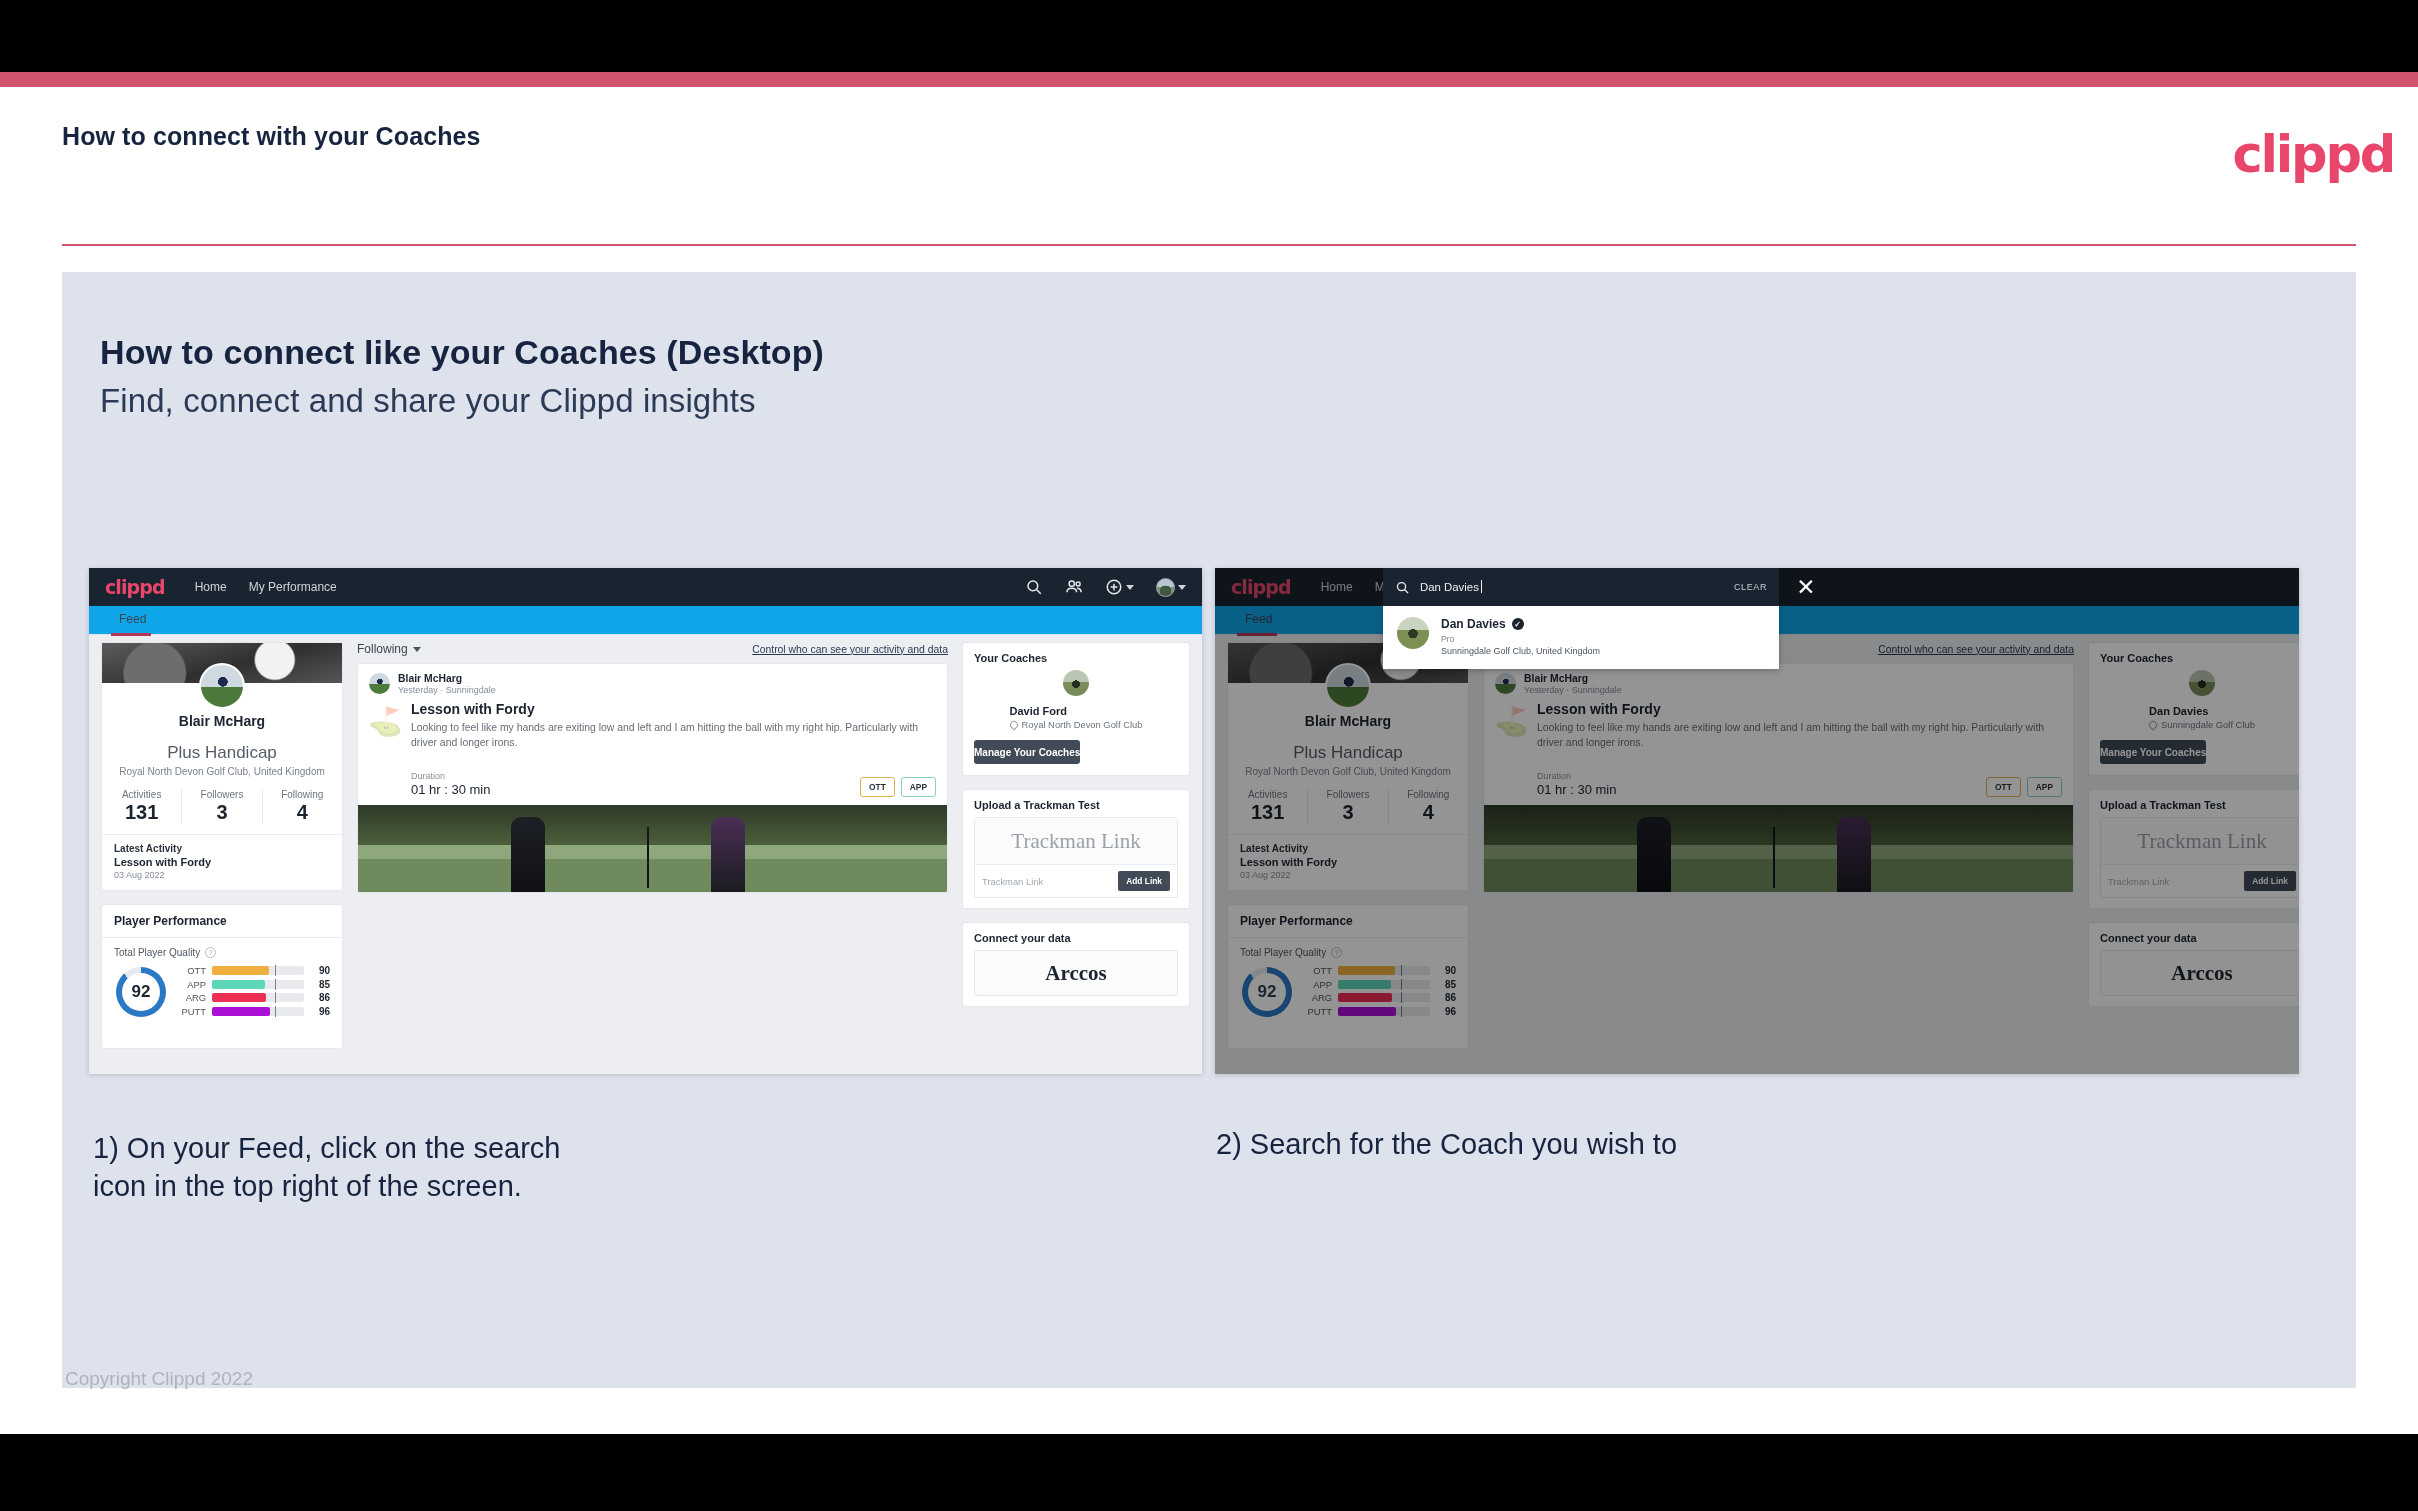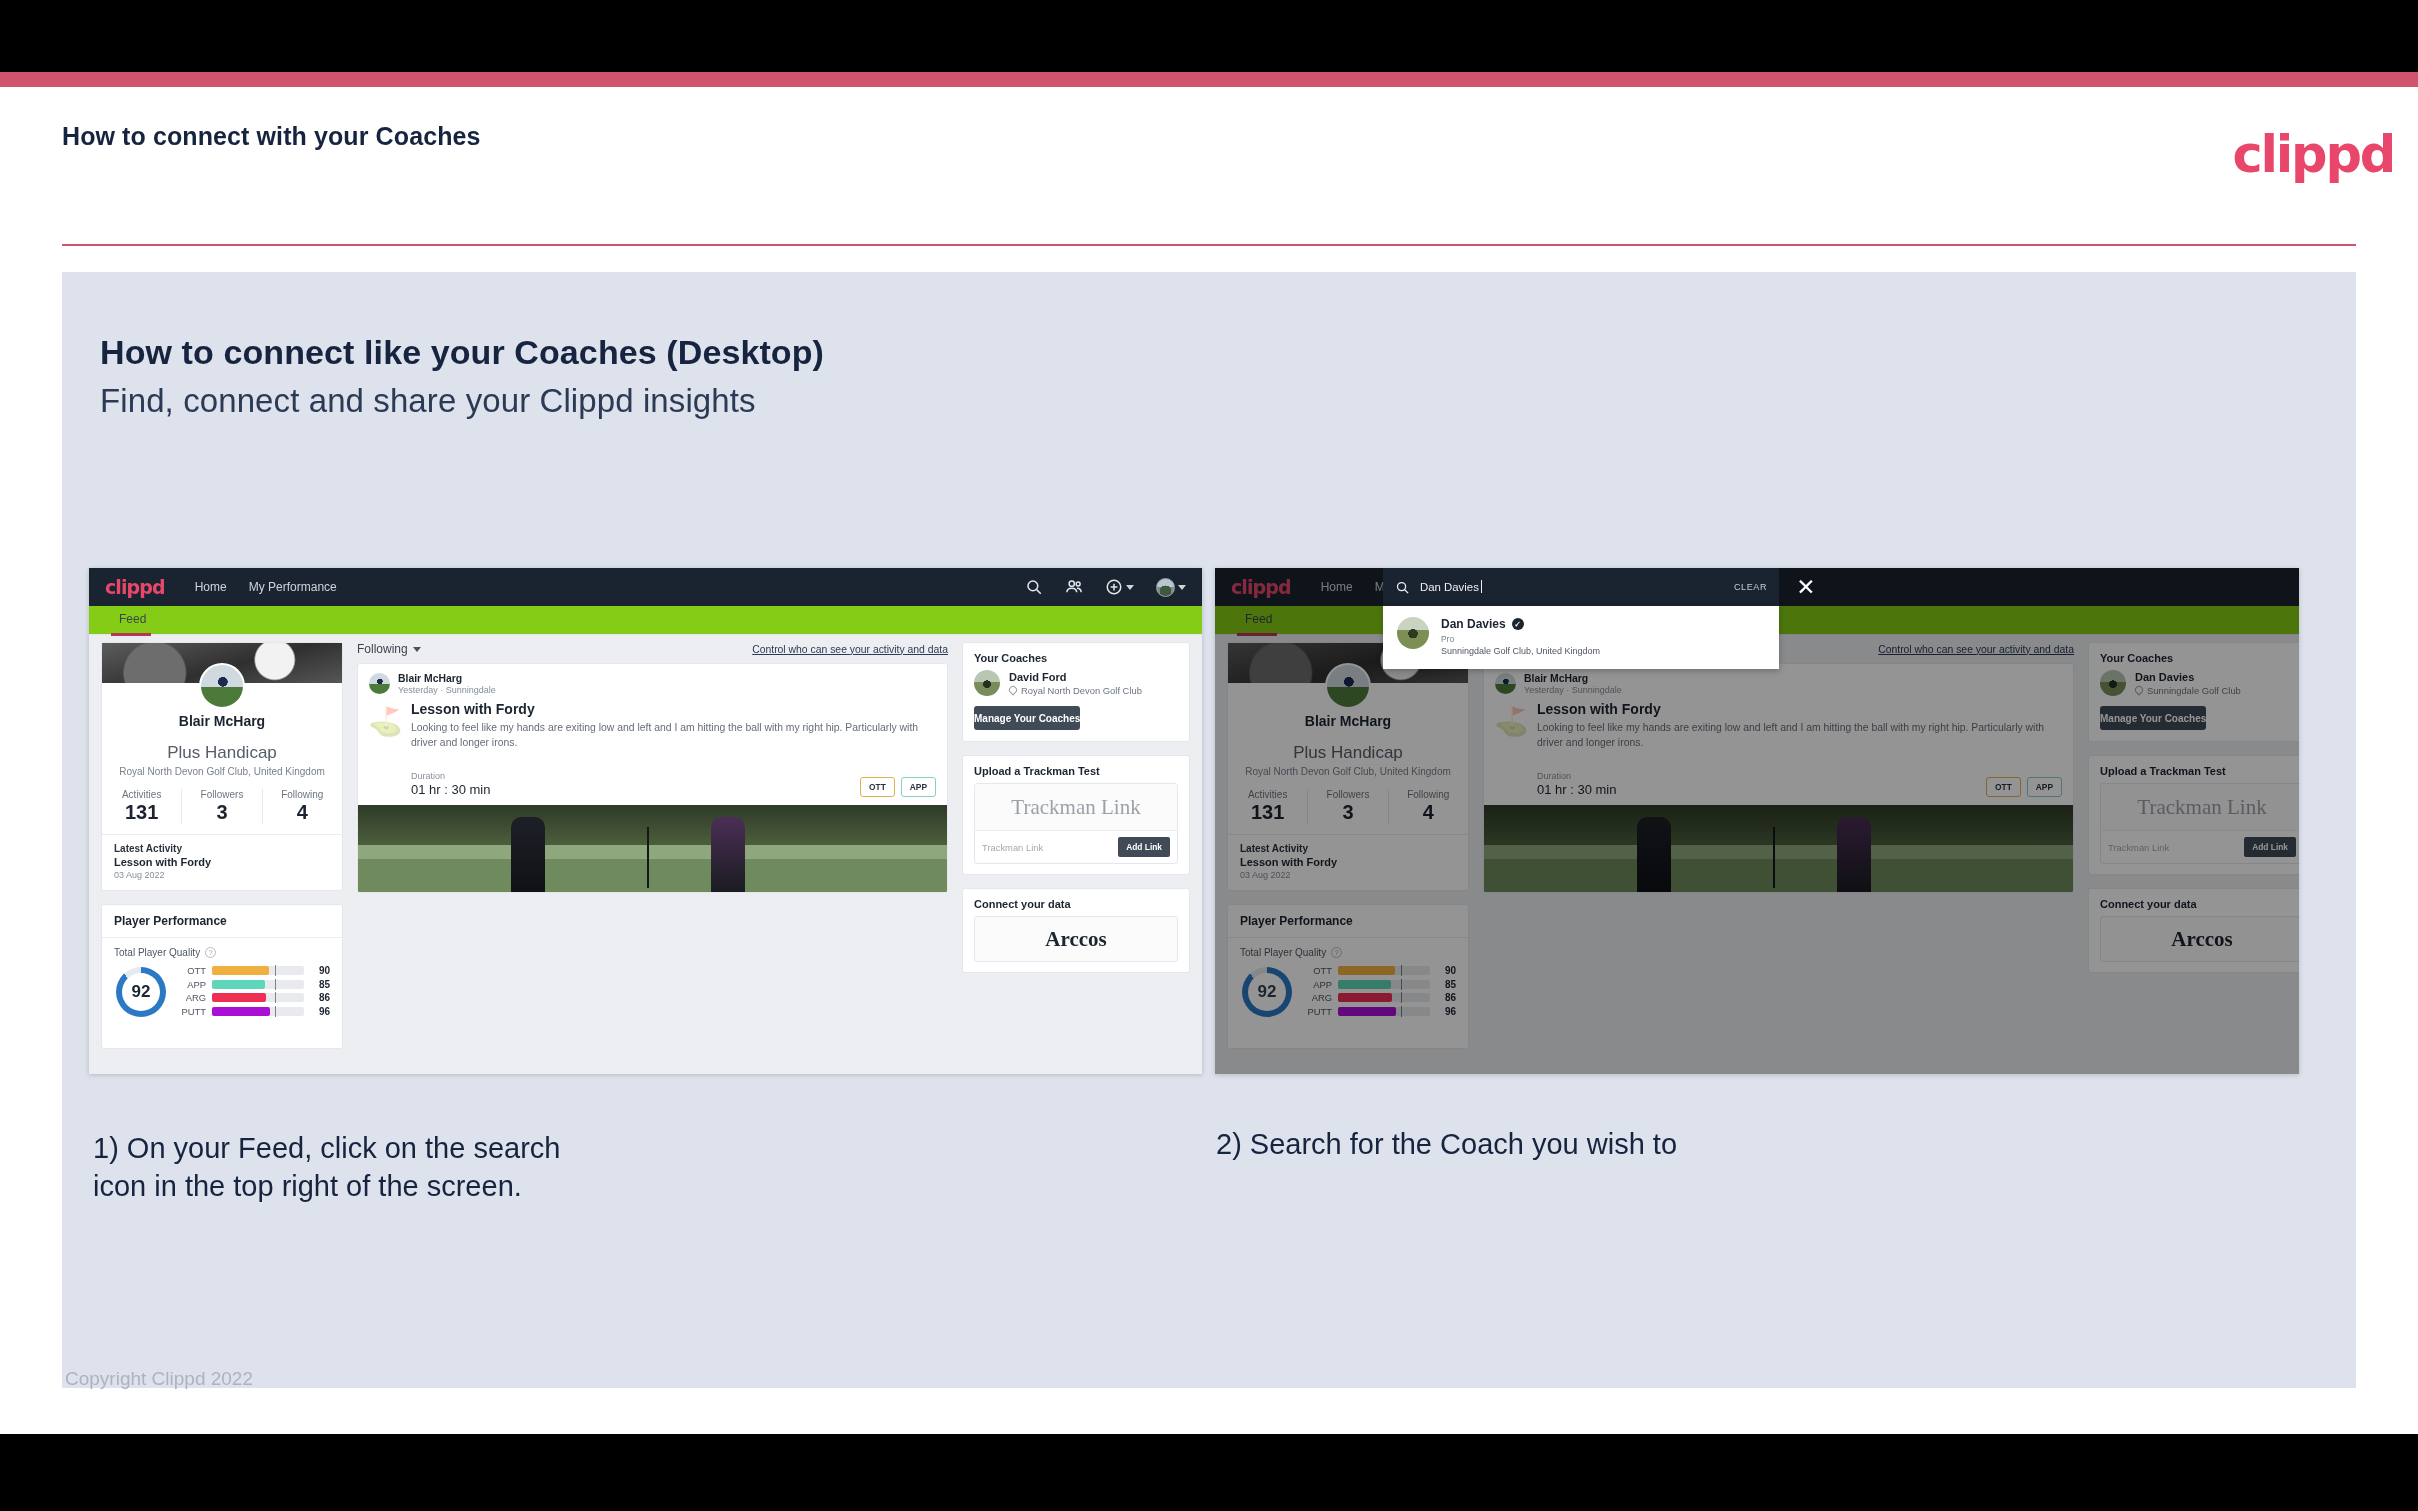--- a/index.html
+++ b/index.html
@@ -87,21 +87,21 @@
     background:
       radial-gradient(circle at 50% 72%, #3f5840 0 38%, transparent 39%),
       linear-gradient(#b9c6cf 0 48%, #7e8f7c 48% 100%);
     border:1px solid #9aa3ad;
   }
   .caret { width:0;height:0;border-left:4px solid transparent;border-right:4px solid transparent;border-top:5px solid #cfd4da; margin-left:3px;}
 
   
   .tabstrip {
     position:absolute; left:0; top:38px; width:100%; height:29px;
-    background:#84cc16; border-bottom:1px solid #e2e5e9;
+    background:#0ea5e9; border-bottom:1px solid #e2e5e9;
   }
   .tab { position:absolute; left:30px; top:6px; font-size:12px; color:#3c4450; }
   .tab-underline { position:absolute; left:22px; top:27px; width:40px; height:3px; background:#b5365a; }
 
   
   .appbody { position:absolute; left:0; top:66px; width:100%; bottom:0; display:flex; gap:14px; padding:8px 12px 0 12px; }
   .col-left { width:242px; flex:none; }
   .col-mid { flex:1; }
   .col-right { width:228px; flex:none; }
 
@@ -191,21 +191,21 @@
     content:""; position:absolute; left:0; right:0; top:0; height:46%;
     background:linear-gradient(#2e3a28,#4c5f3c);
   }
   .figA,.figB{position:absolute;bottom:0;width:34px;height:75px;border-radius:10px 10px 0 0;}
   .figA{left:26%;background:linear-gradient(#1d2026,#0f1116);}
   .figB{left:60%;background:linear-gradient(#4a2f55,#1b1c22);}
   .pole{position:absolute;left:49%;bottom:4px;width:2px;height:61px;background:#14161a;}
 
   
   .rc-title { font-size:11px; font-weight:700; color:#1c2430; padding:9px 11px 6px; }
-  .coach-row { display:flex; gap:9px; align-items:center; padding:0 11px 10px; }
+  .coach-row { display:flex; gap:9px; align-items:center; padding:0 11px 10px;flex-direction:column; }
   .coach-av { width:26px;height:26px;border-radius:50%;flex:none;
     background:radial-gradient(circle at 50% 55%, #23301f 0 20%, transparent 21%), linear-gradient(#b9c6b2 0 45%, #7b8c5b 45% 100%);}
   .coach-name { font-size:11px; font-weight:700; color:#1c2430; }
   .coach-club { font-size:9.4px; color:#6d757f; margin-top:2px; display:flex; align-items:center; gap:4px; }
   .pin { width:8px;height:8px;border:1px solid #9aa1aa;border-radius:50% 50% 50% 0;transform:rotate(-45deg);display:inline-block;}
   .dark-btn {
     display:block; margin:0 11px 11px; height:24px; background:#414b57; color:#fff;
     font-size:10px; font-weight:700; border:none; border-radius:3px; cursor:pointer;
   }
   .tm-box { margin:0 11px 10px; border:1px solid #e4e7eb; border-radius:3px; }

